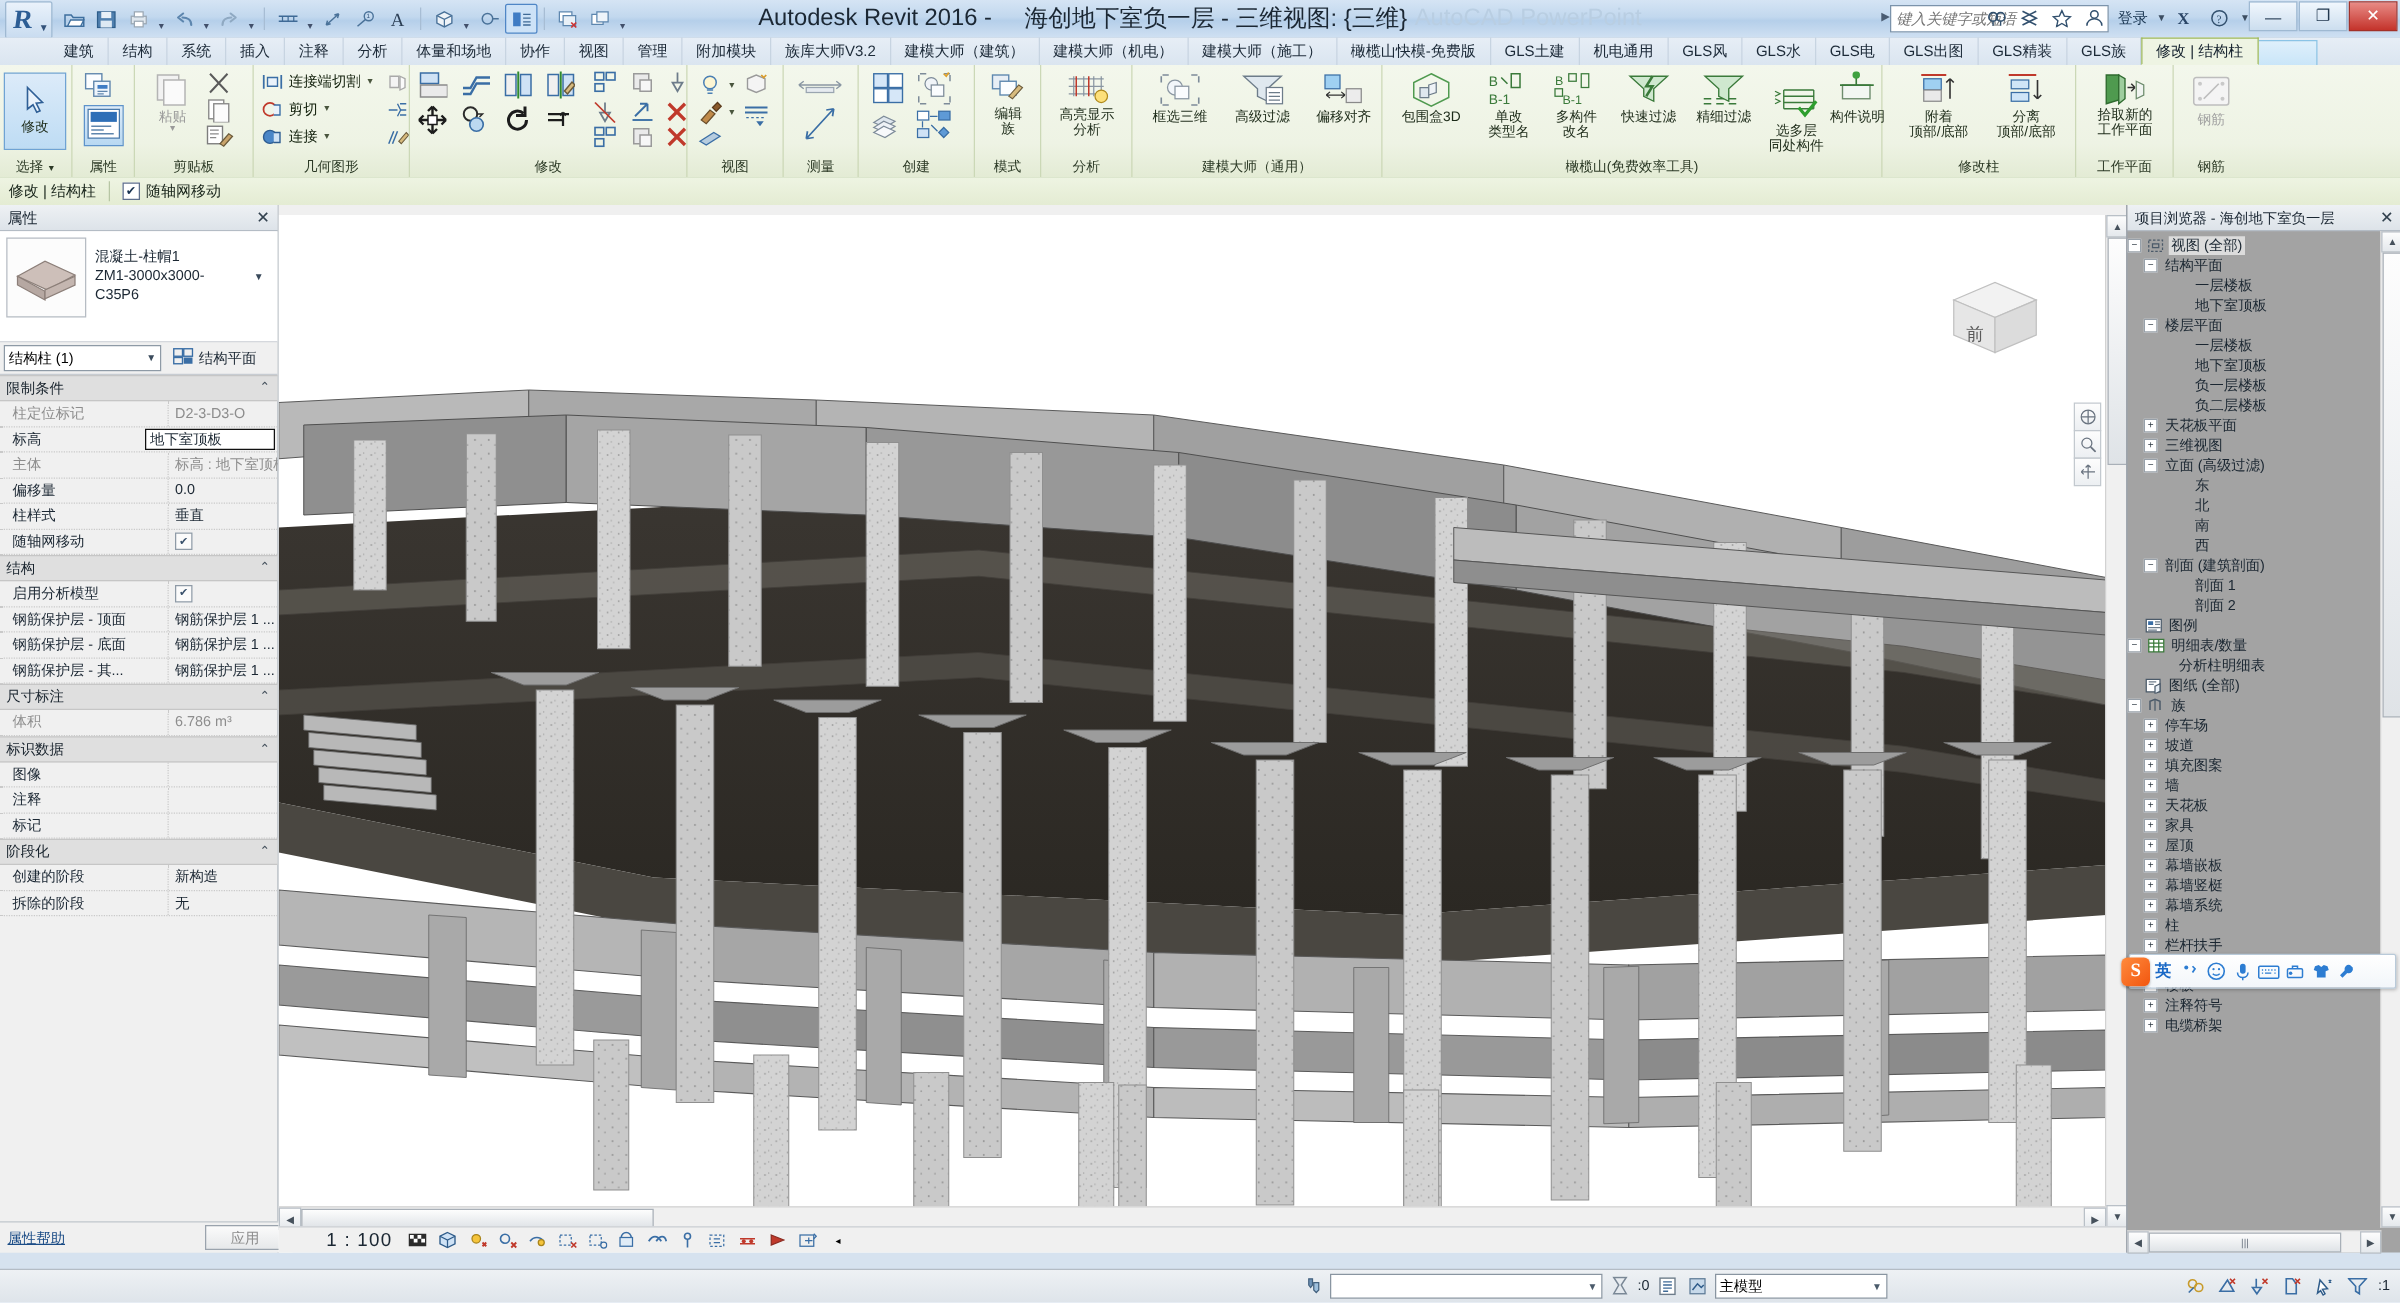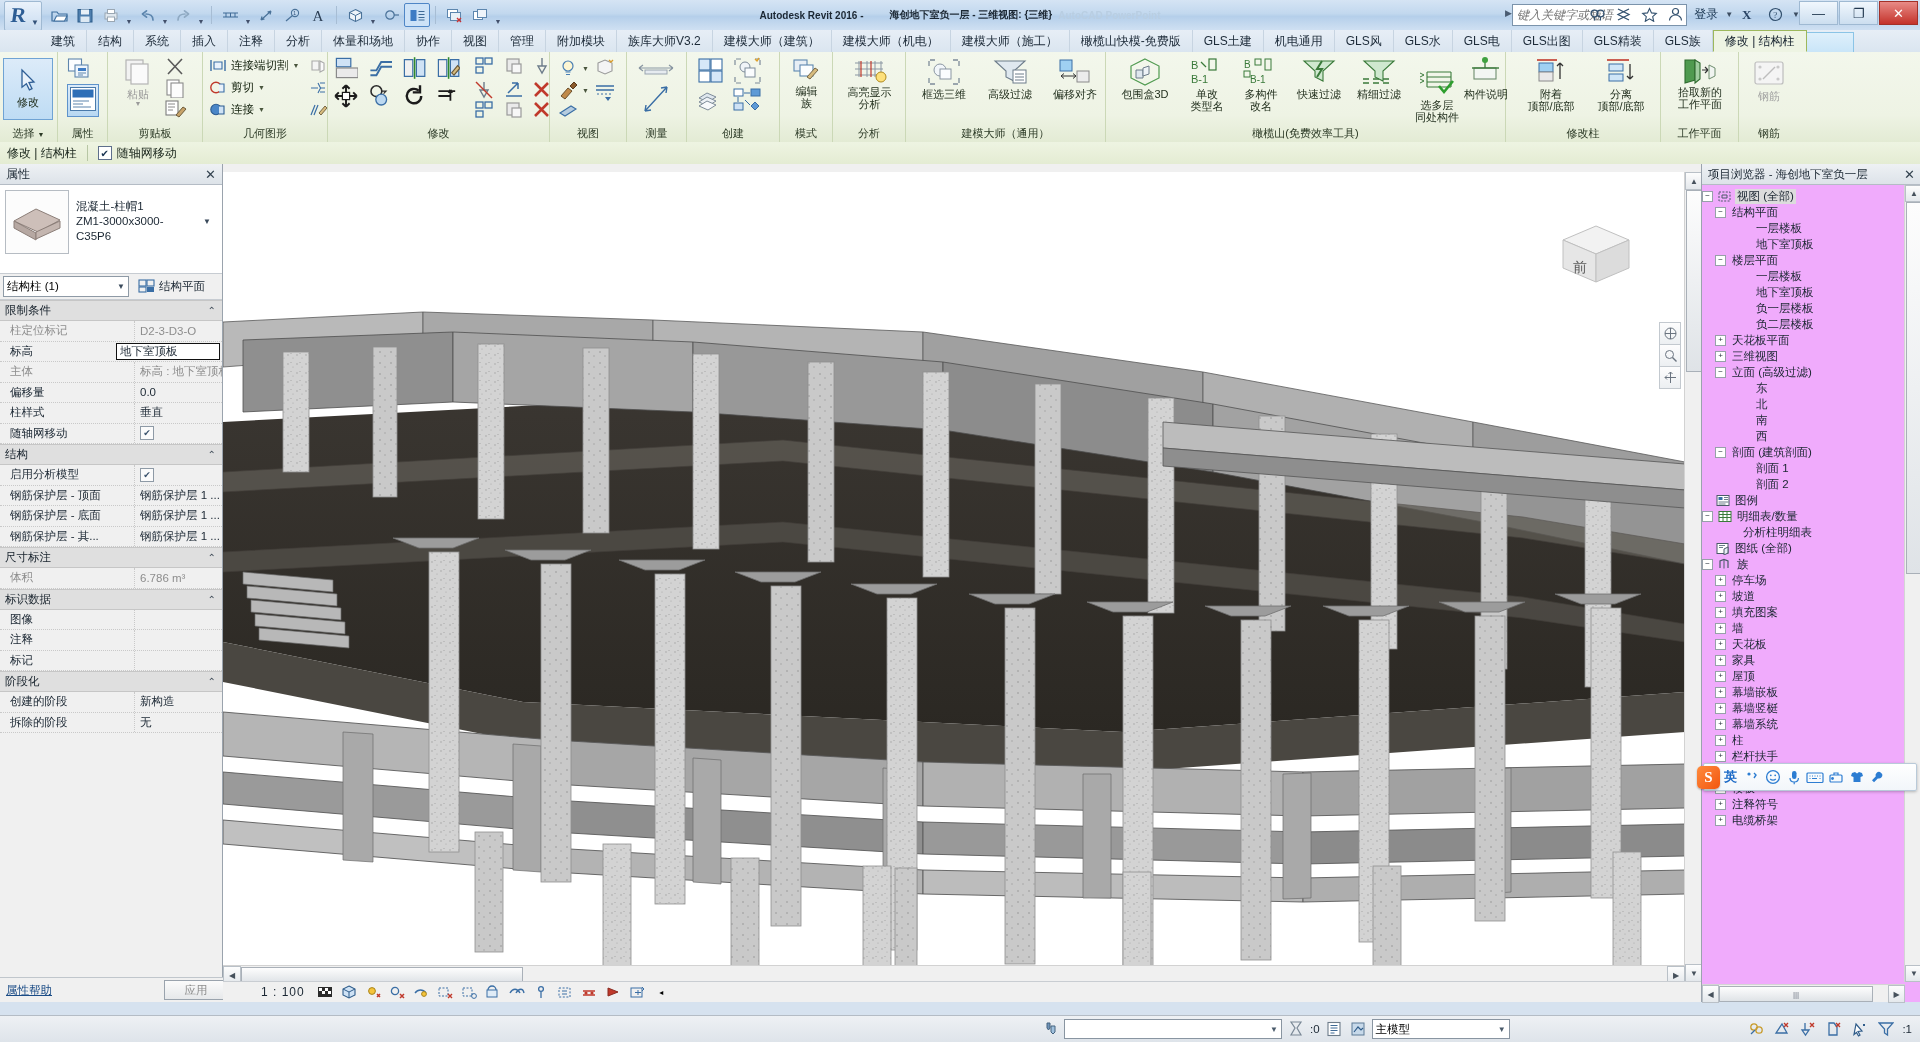--- a/index.html
+++ b/index.html
@@ -24,21 +24,21 @@
   .qat{position:absolute;left:46px;top:2px;height:26px;display:flex;align-items:center;}
   .qat .qi{width:26px;height:24px;display:flex;align-items:center;justify-content:center;
     position:relative;cursor:default;}
   .qat .qi svg{display:block;}
   .qat .dd{width:10px;height:24px;display:flex;align-items:flex-end;justify-content:center;
     padding-bottom:5px;font-size:7px;color:#42506b;}
   .qsep{width:1px;height:18px;background:#a7bdd4;margin:0 5px;}
   .qi.sel{background:#cde2f7;border:1px solid #4f86c6;border-radius:2px;box-sizing:border-box;}
   .apptitle{position:absolute;left:0;top:0;width:1920px;height:30px;
     display:flex;align-items:center;justify-content:center;pointer-events:none;}
-  .apptitle span{font-size:10px;color:#1b2733;font-weight:bold;}
+  .apptitle span{font-size:19px;color:#1b2733;}
   .apptitle .ghost{color:#b9cee2;margin-left:6px;}
   .searchbox{position:absolute;right:233px;top:4px;width:173px;height:20px;
     background:#fff;border:1px solid #7b93ab;display:flex;align-items:center;}
   .searchbox input{border:0;outline:0;width:100%;height:16px;font-style:italic;
     font-size:12px;color:#9a9a9a;font-family:"Liberation Sans",sans-serif;padding-left:4px;background:transparent;}
   .searchcaret{position:absolute;right:408px;top:8px;font-size:9px;color:#4a5c72;}
   .tr-icons{position:absolute;right:120px;top:4px;display:flex;align-items:center;gap:7px;}
   .tr-icons .ti{width:19px;height:20px;display:flex;align-items:center;justify-content:center;}
   .signin{font-size:12px;color:#17334f;margin-left:2px;}
   .wbtns{position:absolute;right:2px;top:1px;display:flex;}
@@ -122,30 +122,30 @@
   .viewtop{position:absolute;left:0;top:0;width:1478px;height:8px;background:#f0f0f0;}
   .canvas{position:absolute;left:0;top:8px;width:1462px;height:810px;background:#fff;overflow:hidden;
      border:0;}
   .vbar-r{position:absolute;right:0;top:8px;width:16px;height:810px;background:#f0f0f0;border-left:1px solid #d2d2d2;}
   .vbar-b{position:absolute;left:0;bottom:20px;width:1462px;height:16px;background:#f0f0f0;border-top:1px solid #d2d2d2;}
   .sbthumb{position:absolute;background:linear-gradient(to bottom,#fdfdfd,#dfe3e7);border:1px solid #a9b0b8;}
   .sbarrow{position:absolute;display:flex;align-items:center;justify-content:center;font-size:8px;color:#46515c;
      background:linear-gradient(to bottom,#fdfdfd,#e4e8ec);border:1px solid #b9c0c7;}
   .viewctl{position:absolute;left:0;bottom:0;width:1478px;height:20px;background:#f0f0f0;
     border-top:1px solid #c9cdd2;display:flex;align-items:center;}
-  .vc-scale{font-size:12px;color:#1b2733;padding:0 12px 0 38px;letter-spacing:1px;}
+  .vc-scale{font-size:15px;color:#1b2733;padding:0 12px 0 38px;letter-spacing:1px;}
   .vcicons{display:flex;align-items:center;gap:7px;}
   .vcicons .vi{width:17px;height:15px;display:flex;align-items:center;justify-content:center;}
   .viewcube{position:absolute;right:46px;top:46px;width:86px;height:74px;}
   .navwheel{position:absolute;right:4px;top:170px;width:22px;}
   .navbtn{width:20px;height:21px;border:1px solid #c3c9cf;background:linear-gradient(to bottom,#fdfdfd,#eceff2);
     margin-bottom:-1px;display:flex;align-items:center;justify-content:center;}
 
   
-  .browser{position:absolute;left:1701px;top:164px;width:219px;height:838px;background:#f0abfc;
+  .browser{position:absolute;left:1701px;top:164px;width:219px;height:838px;background:#a3a3a3;
     border-left:1px solid #9aa3ad;}
   .br-hdr{height:20px;background:linear-gradient(to bottom,#eef1f4,#dde3e9);
     border-bottom:1px solid #b4bcc5;display:flex;align-items:center;justify-content:space-between;padding:0 6px;}
   .br-hdr .t{font-size:11.5px;color:#1b2733;}
   .br-hdr .x{font-size:13px;color:#33424f;}
   .tree{position:absolute;left:0;top:21px;width:203px;height:797px;overflow:hidden;padding-top:3px;}
   .tnode{height:16px;display:flex;align-items:center;font-size:11.5px;color:#1a2631;white-space:nowrap;}
   .tbox{width:9px;height:9px;border:1px solid #97a0a9;background:#fff;margin-right:4px;
     display:flex;align-items:center;justify-content:center;font-size:8px;line-height:8px;color:#2b3views;color:#2b3640;flex:none;}
   .tspace{width:13px;flex:none;}

